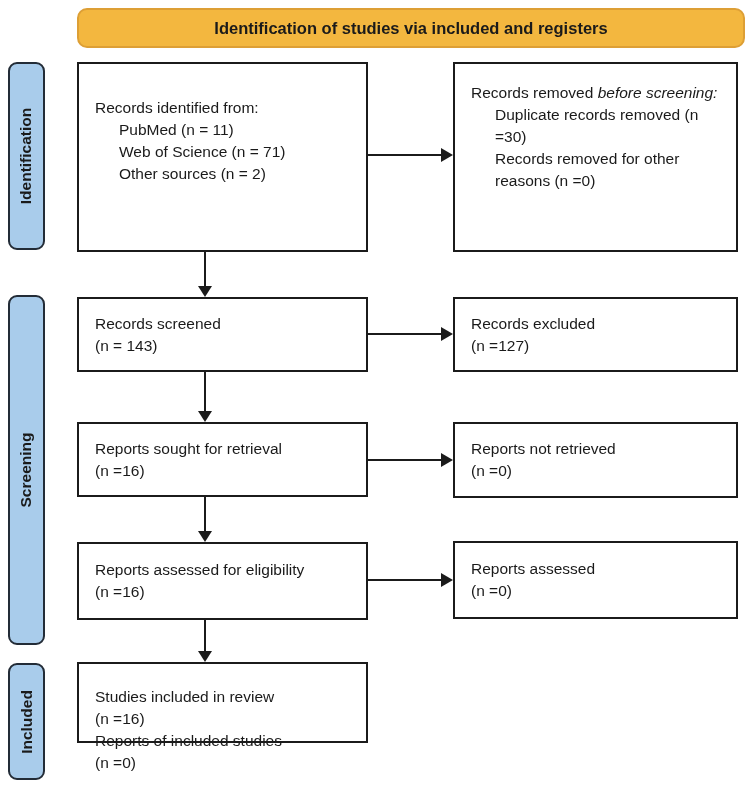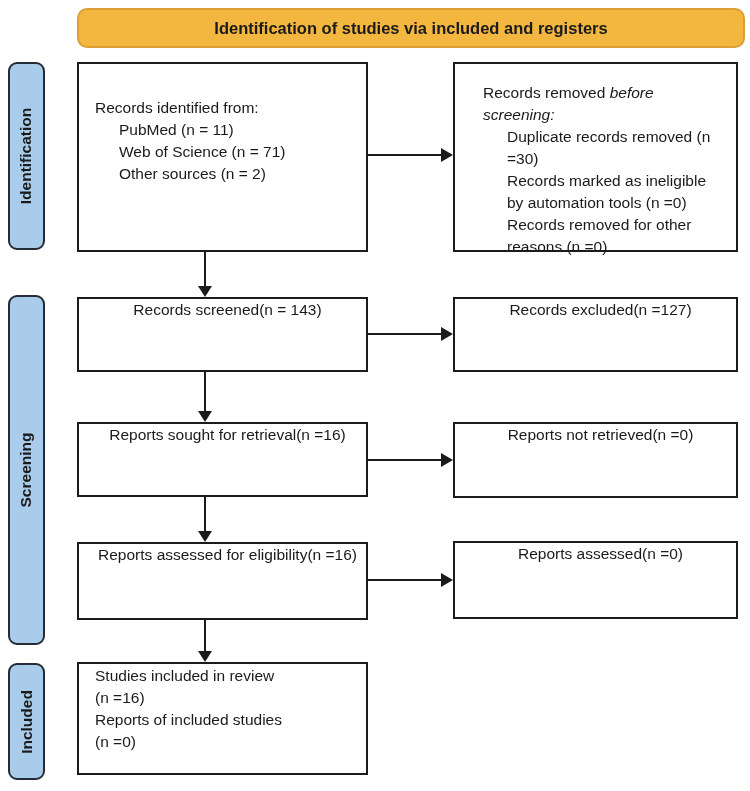--- a/index.html
+++ b/index.html
@@ -62,32 +62,32 @@
     box-sizing: border-box;
     background: #ffffff;
     border: 2px solid #1b1b1b;
     font-size: 15.5px;
     line-height: 22px;
   }
   .col-left  { left: 77px;  width: 291px; }
   .col-right { left: 453px; width: 285px; }
 
   #box-identified { top: 62px;  height: 190px; padding: 33px 2px 0 16px; }
-  #box-removed    { top: 62px;  height: 190px; padding: 18px 10px 0 28px; }
+  #box-removed    { top: 62px;  height: 190px; padding: 18px 10px 0 16px; }
   #box-screened         { top: 297px; height: 75px; }
   #box-records-excluded { top: 297px; height: 75px; }
   #box-sought           { top: 422px; height: 75px; }
   #box-not-retrieved    { top: 422px; height: 76px; }
   #box-assessed         { top: 542px; height: 78px; }
   #box-reports-excluded { top: 541px; height: 78px; }
-  #box-included         { top: 662px; height: 113px; padding: 1px 10px 0 16px; }
+  #box-included         { top: 662px; height: 81px; padding: 22px 10px 0 16px; }
 
   .center-2line {
     display: flex;
-    flex-direction: row;
+    flex-direction: column;
     justify-content: center;
     padding-left: 16px;
     padding-right: 6px;
   }
   ul.plain {
     margin: 0; padding: 0;
     list-style: none;
   }
   ul.plain li { padding-left: 24px; }
   .ital { font-style: italic; }
@@ -137,21 +137,20 @@
       <li>PubMed (n = 11)</li>
       <li>Web of Science (n = 71)</li>
       <li>Other sources (n = 2)</li>
     </ul>
   </div>
 
   <div class="fbox col-right" id="box-removed">
     <div><span>Records removed </span><span class="ital">before screening</span><span class="ital">:</span></div>
     <ul class="plain">
       <li>Duplicate records removed (n =30)</li>
-      <li>Records marked as ineligible by automation tools (n =0)</li>
       <li>Records removed for other reasons (n =0)</li>
     </ul>
   </div>
 
   <div class="fbox col-left center-2line" id="box-screened">
     <div>Records screened</div>
     <div>(n = 143)</div>
   </div>
   <div class="fbox col-right center-2line" id="box-records-excluded">
     <div>Records excluded</div>

